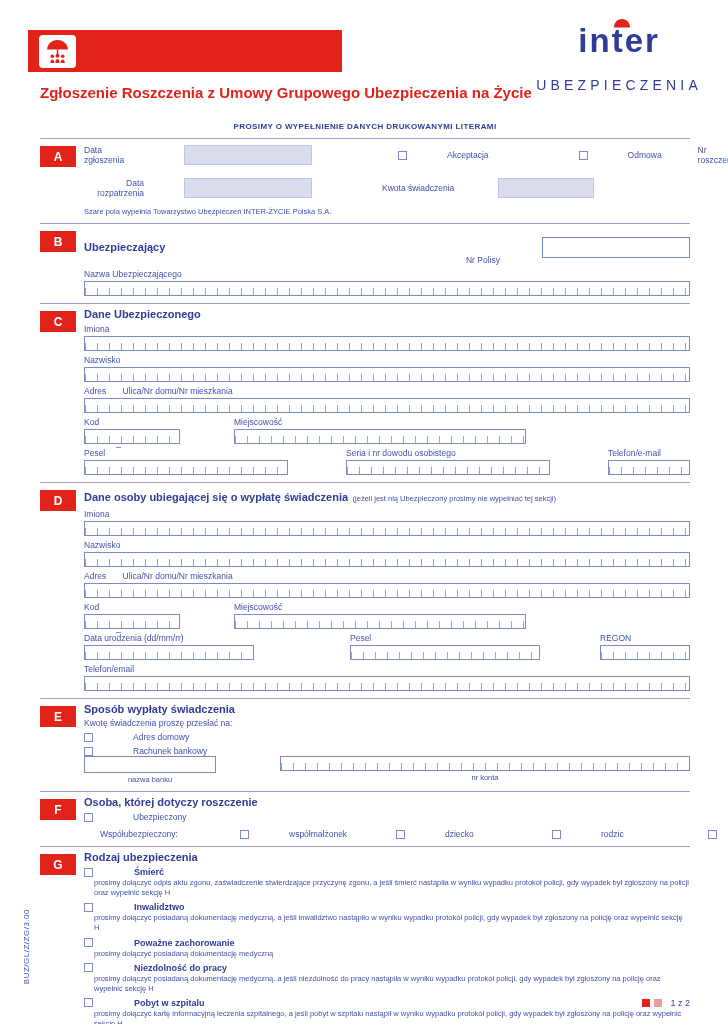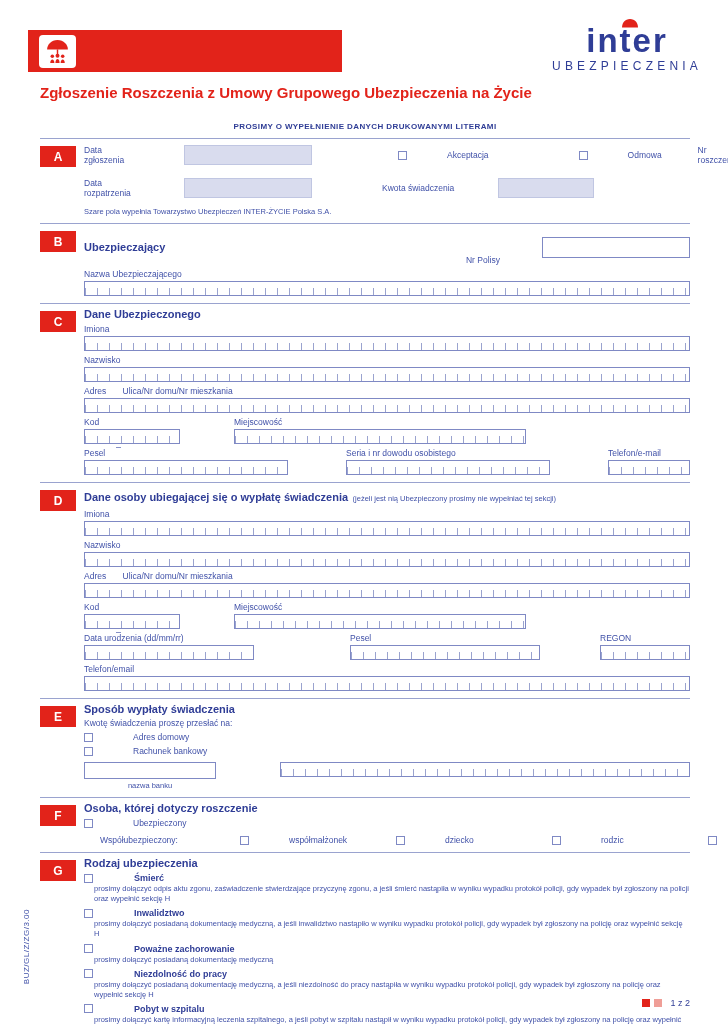--- a/index.html
+++ b/index.html
@@ -25,21 +25,21 @@
     display:flex; align-items:center; justify-content:center;
   }
   .logo { position:absolute; top:24px; right:26px; text-align:center; }
   .logo-word-wrap { position:relative; display:inline-block; }
   .logo-word {
     font-size:33px; font-weight:bold; color:#2f3d96;
     letter-spacing:2px; line-height:1;
   }
   .logo-umbrella { position:absolute; top:-5px; left:44%; }
   .logo-sub {
-    font-size:12px; letter-spacing:4.2px; color:#2f3d96; margin-top:2px;
+    font-size:14px; letter-spacing:4.2px; color:#2f3d96; margin-top:20px;
     white-space:nowrap;
   }
 
   
   .container { position:absolute; left:40px; right:38px; top:84px; }
 
   .page-title { color:#e2231a; font-size:15px; font-weight:bold; margin:0 0 7px 0; }
   .instruction {
     text-align:center; color:#2f3d96; font-weight:bold;
     font-size:8px; letter-spacing:0.4px; margin-bottom:7px;margin-top:21px;
@@ -142,21 +142,21 @@
       <div class="row" style="margin-top:2px;">
         <span class="lbl w60">Data zgłoszenia</span>
         <div class="grayfield" style="width:128px; margin-left:4px;"></div>
         <span class="cb" style="margin-left:50px;"></span>
         <span class="lbl cb-lbl">Akceptacja</span>
         <span class="cb" style="margin-left:54px;"></span>
         <span class="lbl cb-lbl">Odmowa</span>
         <span class="lbl" style="margin-left:auto; margin-right:6px;">Nr roszczenia</span>
         <div class="grayfield" style="width:148px;"></div>
       </div>
-      <div class="row" style="margin-top:13px;">
+      <div class="row" style="margin-top:13px;text-align:right;">
         <span class="lbl w60">Data rozpatrzenia</span>
         <div class="grayfield" style="width:128px; margin-left:4px;"></div>
         <span class="lbl" style="margin-left:34px;">Kwota świadczenia</span>
         <div class="grayfield" style="width:96px; margin-left:8px;"></div>
       </div>
       <div class="lbl lbl-sm" style="margin-top:9px;">Szare pola wypełnia Towarzystwo Ubezpieczeń INTER-ŻYCIE Polska S.A.</div>
     </div>
   </section>
 
   <section class="sec">
@@ -281,27 +281,28 @@
       <div class="sec-title">Sposób wypłaty świadczenia</div>
       <div class="lbl" style="margin-top:3px;">Kwotę świadczenia proszę przesłać na:</div>
       <div class="row" style="margin-top:4px;">
         <span class="cb"></span>
         <span class="lbl cb-lbl">Adres domowy</span>
       </div>
       <div class="row" style="margin-top:4px;">
         <span class="cb"></span>
         <span class="lbl cb-lbl">Rachunek bankowy</span>
       </div>
-      <div class="row" style="margin-top:6px; align-items:flex-start;">
+      <div class="row" style="align-items:flex-start;">
         <div style="width:132px; flex:none;">
           <div class="whitefield" style="height:17px; width:132px;"></div>
           <div class="lbl lbl-sm" style="text-align:center; margin-top:2px;">nazwa banku</div>
         </div>
         <div style="flex:1; margin-left:28px;">
           <div class="comb"></div>
+          <div class="lbl lbl-sm" style="text-align:center; margin-top:2px;">nr konta</div>
         </div>
       </div>
     </div>
   </section>
 
   <section class="sec">
     <div class="letter">F</div>
     <div class="sec-content">
       <div class="sec-title">Osoba, której dotyczy roszczenie</div>
       <div class="row" style="margin-top:4px;">

